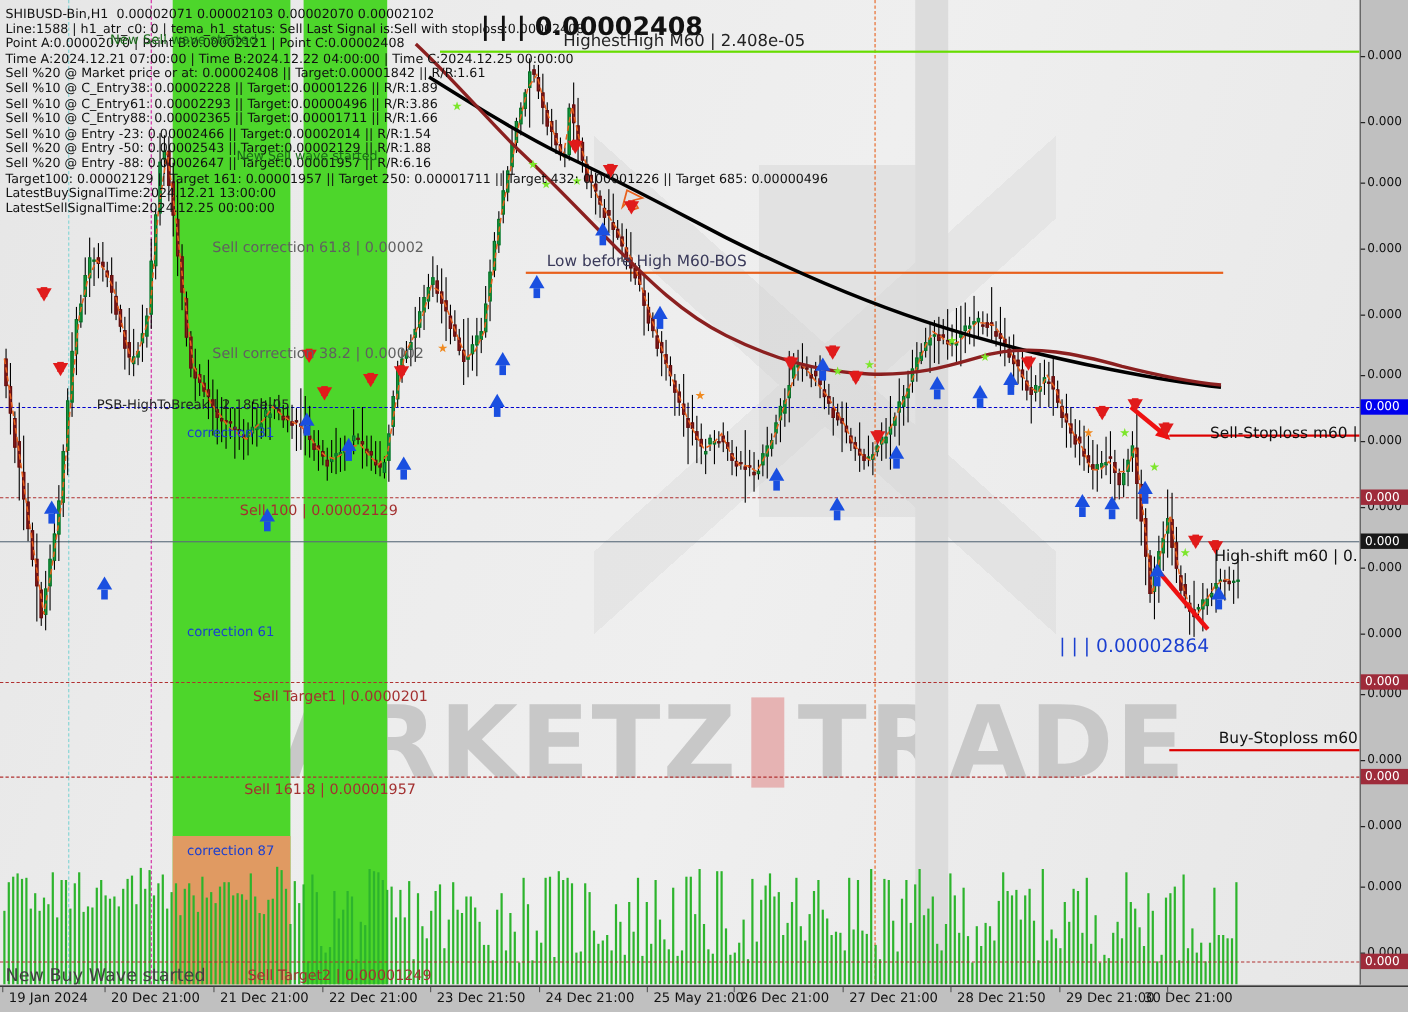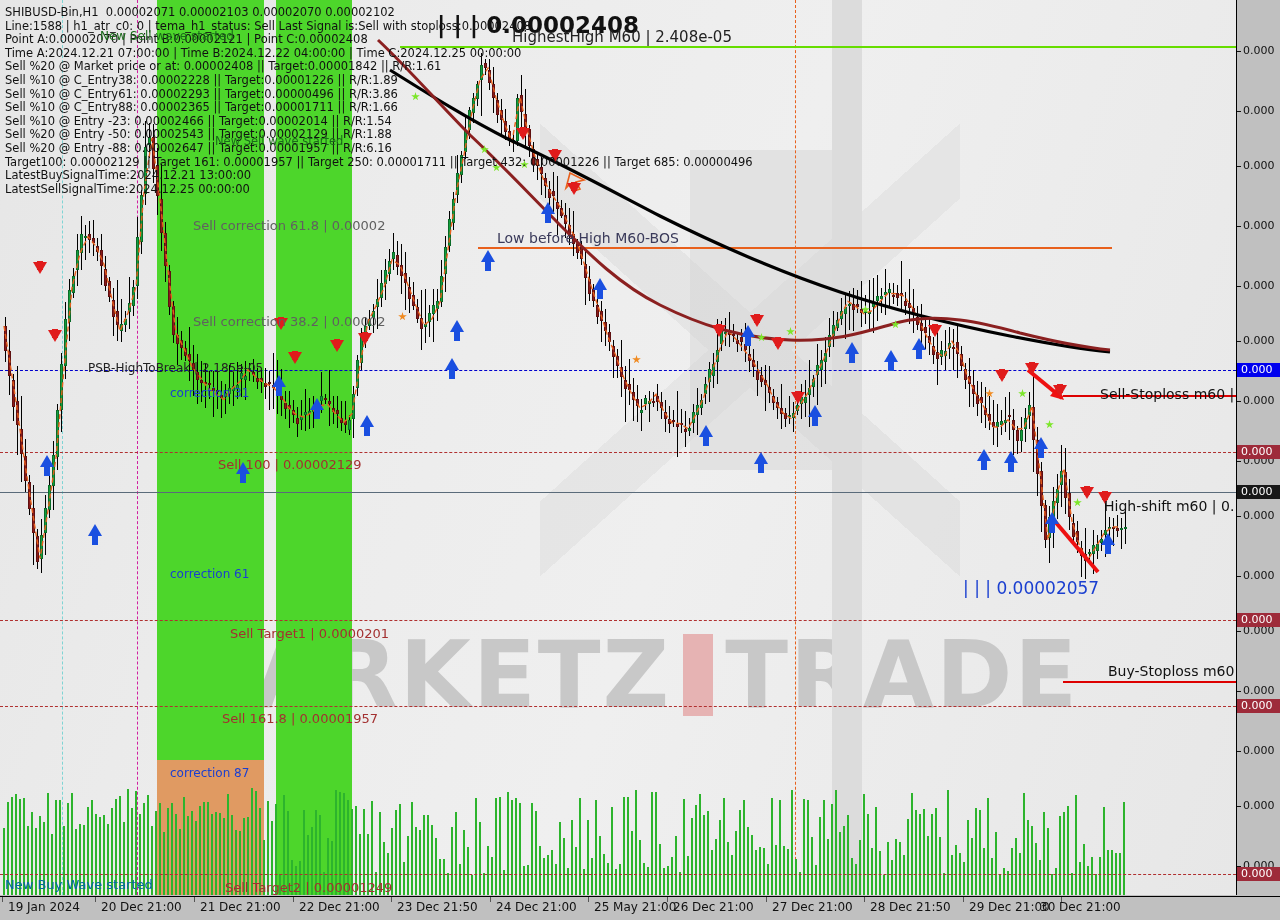--- a/index.html
+++ b/index.html
@@ -60,21 +60,21 @@
 
   
   #info{position:absolute;left:5px;top:6px;font-size:11.5px;line-height:13.6px;color:#111;white-space:pre;z-index:30;}
   #info div{height:13.6px;}
 
   
   #bigprice{position:absolute;left:437px;top:12px;font-size:23px;font-weight:bold;color:#111;z-index:31;white-space:nowrap;}
   #hh{position:absolute;left:512px;top:28px;font-size:15px;color:#222;z-index:31;white-space:nowrap;}
   #newsell{position:absolute;left:100px;top:29px;font-size:12px;color:#1a6b1a;z-index:32;white-space:nowrap;}
   #newsell2{position:absolute;left:215px;top:134px;font-size:11.5px;color:#1a6b1a;z-index:32;white-space:nowrap;}
-  #newbuy{position:absolute;left:5px;top:877px;font-size:13px;color:#0369a1;z-index:32;white-space:nowrap;}
+  #newbuy{position:absolute;left:5px;top:877px;font-size:16px;color:#404040;z-index:32;white-space:nowrap;}
   #lastprice{position:absolute;left:963px;top:578px;font-size:17px;color:#1a3fd0;z-index:31;white-space:nowrap;}
 </style>
 </head>
 <body>
 
 <div id="app">
 
   <div id="plot">
     <div id="plotbg"></div>
 
@@ -1618,21 +1618,21 @@
         <div class="lbl" style="left: 1108px; top: 663px; color: rgb(17, 17, 17); font-size: 14px;">Buy-Stoploss m60</div>
       </div>
 
     <div id="info"><div>SHIBUSD-Bin,H1  0.00002071 0.00002103 0.00002070 0.00002102</div><div>Line:1588 | h1_atr_c0: 0 | tema_h1_status: Sell Last Signal is:Sell with stoploss:0.00002408</div><div>Point A:0.00002070 | Point B:0.00002121 | Point C:0.00002408</div><div>Time A:2024.12.21 07:00:00 | Time B:2024.12.22 04:00:00 | Time C:2024.12.25 00:00:00</div><div>Sell %20 @ Market price or at: 0.00002408 || Target:0.00001842 || R/R:1.61</div><div>Sell %10 @ C_Entry38: 0.00002228 || Target:0.00001226 || R/R:1.89</div><div>Sell %10 @ C_Entry61: 0.00002293 || Target:0.00000496 || R/R:3.86</div><div>Sell %10 @ C_Entry88: 0.00002365 || Target:0.00001711 || R/R:1.66</div><div>Sell %10 @ Entry -23: 0.00002466 || Target:0.00002014 || R/R:1.54</div><div>Sell %20 @ Entry -50: 0.00002543 || Target:0.00002129 || R/R:1.88</div><div>Sell %20 @ Entry -88: 0.00002647 || Target:0.00001957 || R/R:6.16</div><div>Target100: 0.00002129 || Target 161: 0.00001957 || Target 250: 0.00001711 || Target 432: 0.00001226 || Target 685: 0.00000496</div><div>LatestBuySignalTime:2024.12.21 13:00:00</div><div>LatestSellSignalTime:2024.12.25 00:00:00</div></div>
 
     <div id="bigprice">| | | 0.00002408</div>
     <div id="hh">HighestHigh   M60 | 2.408e-05</div>
     <div id="newsell">New Sell wave started</div>
     <div id="newsell2">New Sell wave started</div>
     <div id="newbuy">New Buy Wave started</div>
-    <div id="lastprice">| | | 0.00002057</div>
+    <div id="lastprice">| | | 0.00002864</div>
   </div>
 
   <div id="pscale">
       <div class="ptick" style="top: 44px; line-height: 14px;">0.000</div>
       <div class="ptick" style="top: 104px; line-height: 14px;">0.000</div>
       <div class="ptick" style="top: 159px; line-height: 14px;">0.000</div>
       <div class="ptick" style="top: 219px; line-height: 14px;">0.000</div>
       <div class="ptick" style="top: 279px; line-height: 14px;">0.000</div>
       <div class="ptick" style="top: 334px; line-height: 14px;">0.000</div>
       <div class="ptick" style="top: 394px; line-height: 14px;">0.000</div>

